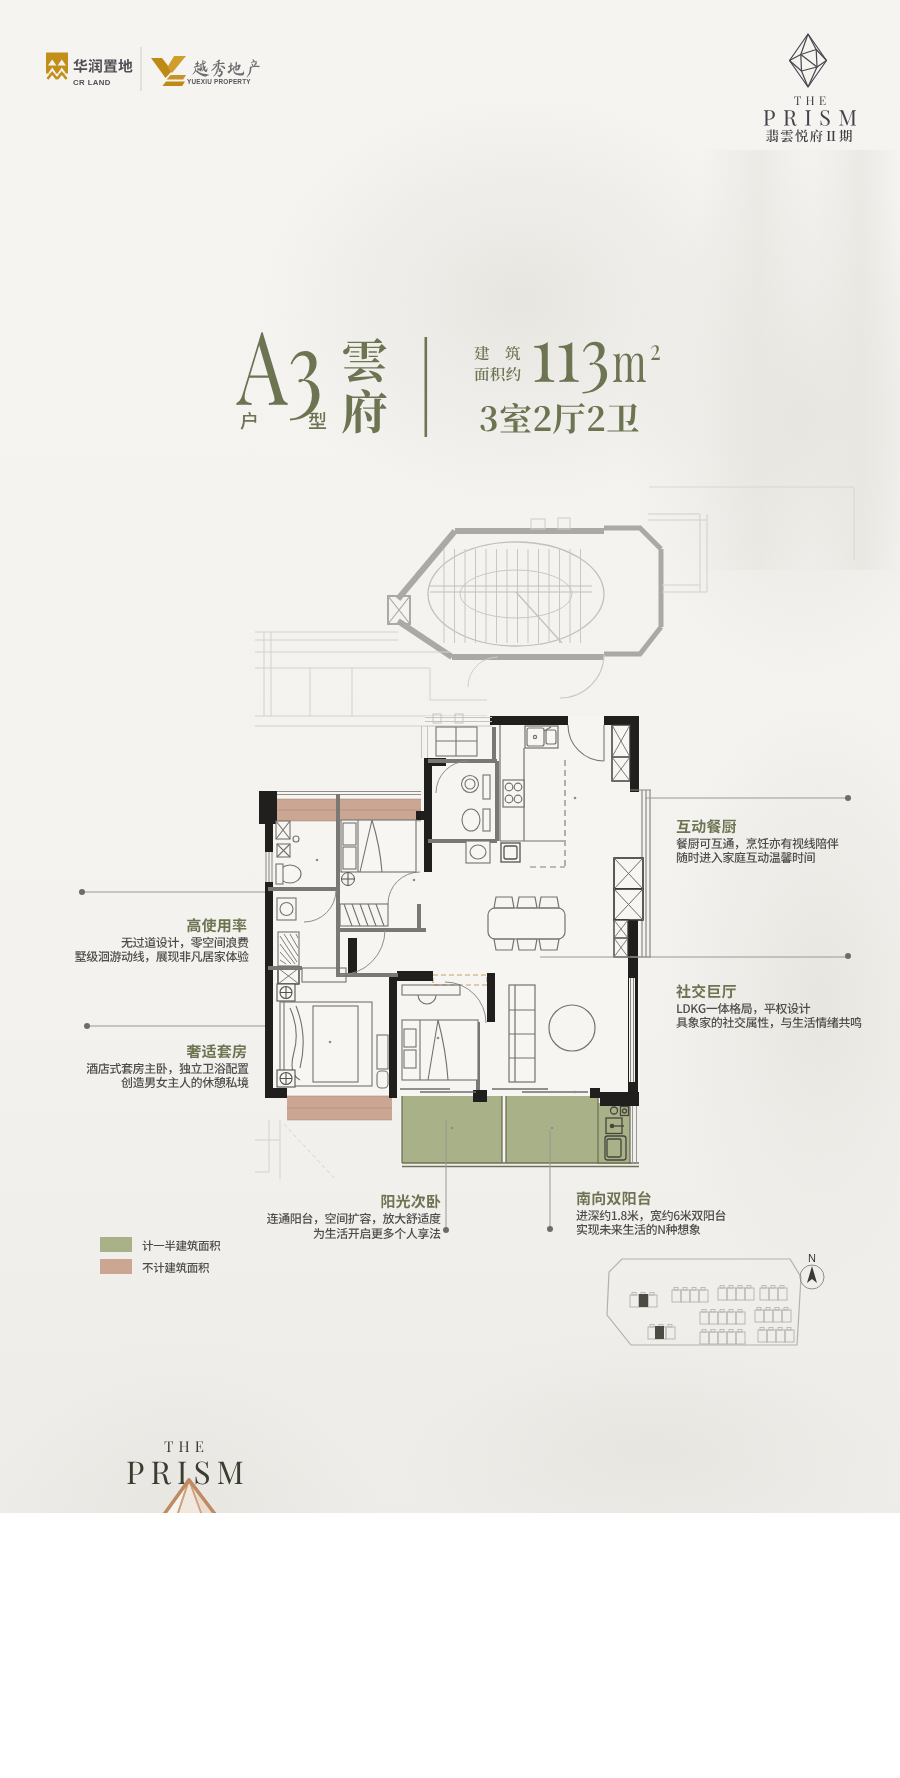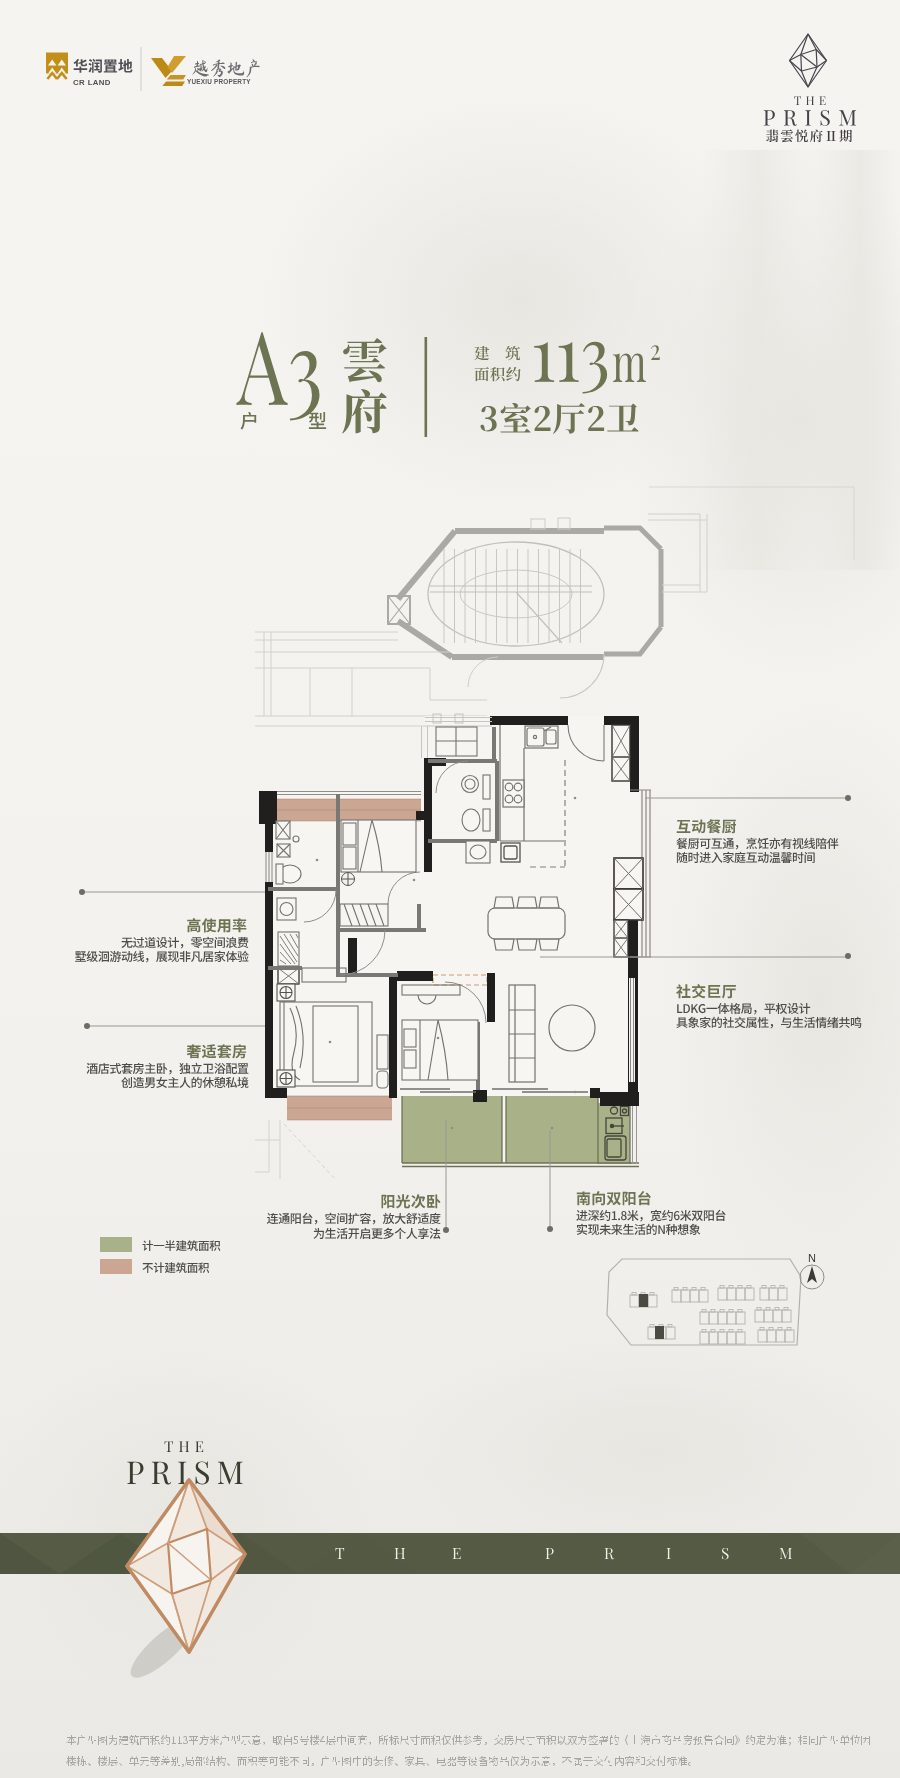--- a/index.html
+++ b/index.html
@@ -1,14 +1,14 @@
 <!DOCTYPE html>
 <html><head><meta charset="utf-8"><style>
 html,body{margin:0;padding:0;}
-#page{position:relative;width:900px;height:1778px;overflow:hidden;
+#page{position:relative;width:900px;height:1513px;overflow:hidden;
  background:#f5f3ef; font-family:"Liberation Sans",sans-serif;text-decoration:underline;}
 .abs{position:absolute;}
 </style></head><body>
 <div id="page">
 <svg class="abs" style="left:0;top:0" width="900" height="1778" viewBox="0 0 900 1778">
 <defs>
 <radialGradient id="wm1" cx="50%" cy="50%" r="50%">
  <stop offset="0%" stop-color="#e8e6e1" stop-opacity="1"></stop>
           <stop offset="100%" stop-color="#e8e6e1" stop-opacity="0"></stop>
 </radialGradient>

